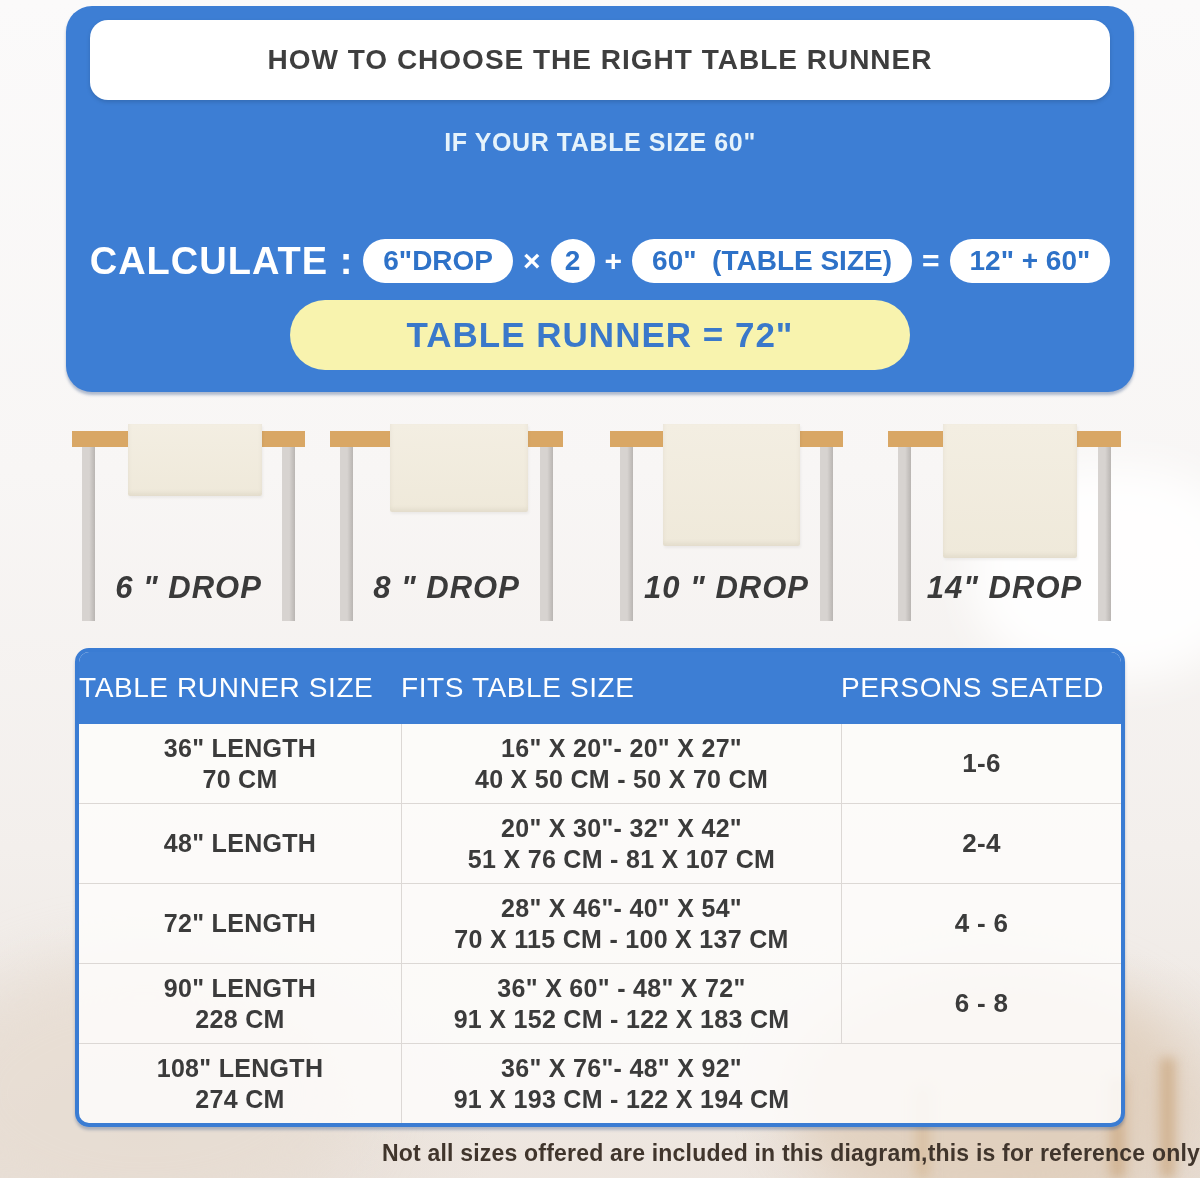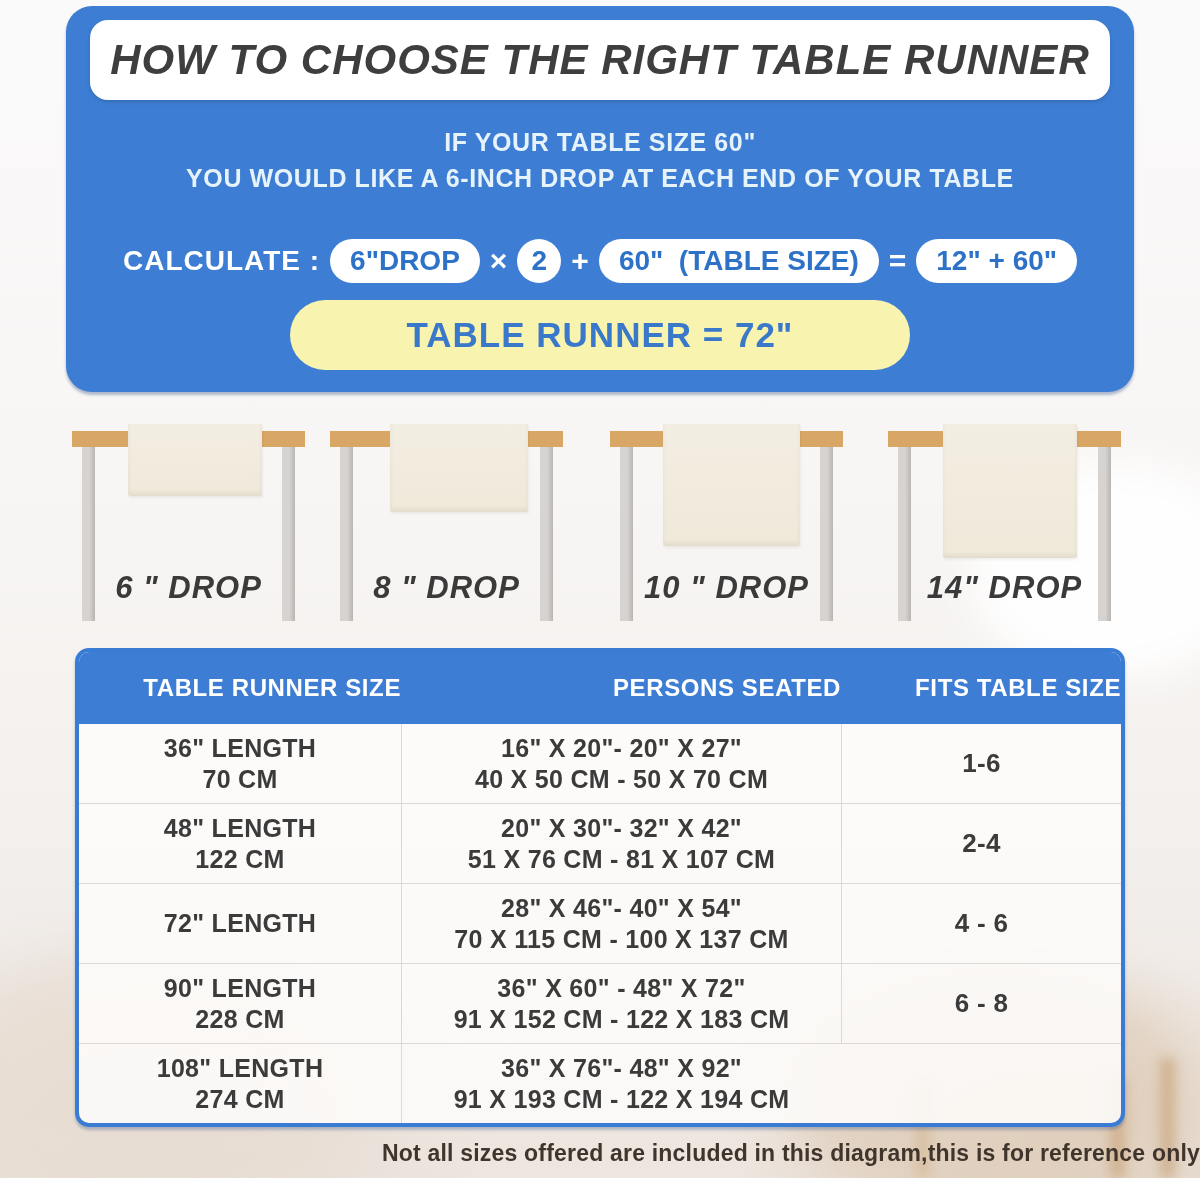--- a/index.html
+++ b/index.html
@@ -16,25 +16,25 @@
   .blob-left{left:-70px;bottom:-50px;width:430px;height:270px;background:rgba(231,220,210,0.75);border-radius:50%;filter:blur(30px);}
   .blob-right{right:10px;bottom:-40px;width:400px;height:250px;background:rgba(224,206,187,0.8);border-radius:50%;filter:blur(26px);}
   .chair-leg{position:absolute;width:15px;height:120px;bottom:0;background:rgba(206,173,136,0.85);filter:blur(6px);}
   .leg-a{right:25px;}  .leg-b{right:75px;height:100px;}  .leg-c{right:270px;height:90px;background:rgba(214,186,152,0.7);}
 
   
   .panel-top{position:absolute;z-index:2;left:66px;top:6px;width:1068px;height:386px;background:#3d7ed4;
     border-radius:26px;box-shadow:0 3px 3px rgba(35,70,125,0.35);}
   .title-banner{position:absolute;left:24px;top:14px;width:1020px;height:80px;background:#ffffff;border-radius:18px;
     display:flex;align-items:center;justify-content:center;box-shadow:0 2px 4px rgba(0,0,0,0.15);}
-  .title-banner span{font-size:42px;font-weight:bold;font-style:italic;color:#3e3e3e;letter-spacing:1px;white-space:nowrap;}
+  .title-banner span{font-size:28px;font-weight:bold;color:#3e3e3e;letter-spacing:1px;white-space:nowrap;}
   .subtitle{position:absolute;left:0;width:100%;text-align:center;color:#e6f3fb;font-size:25px;font-weight:bold;letter-spacing:0.6px;}
   .sub1{top:122px;} .sub2{top:158px;}
   .calc-row{position:absolute;left:0;top:230px;width:100%;height:50px;display:flex;align-items:center;justify-content:center;gap:10px;}
-  .calc-label{color:#ffffff;font-weight:bold;font-size:28px;letter-spacing:1px;white-space:pre;}
+  .calc-label{color:#ffffff;font-weight:bold;font-size:38px;letter-spacing:1px;white-space:pre;}
   .pill{background:#ffffff;color:#2e72c8;font-weight:bold;font-size:28px;padding:6px 20px;border-radius:30px;white-space:pre;}
   .operator{color:#ffffff;font-weight:bold;font-size:30px;}
   .mult-circle{width:44px;height:44px;border-radius:50%;background:#ffffff;color:#2e72c8;font-weight:bold;font-size:28px;
     display:flex;align-items:center;justify-content:center;}
   .result-pill{position:absolute;left:50%;transform:translateX(-50%);top:294px;width:620px;height:70px;background:#f8f3ae;
     border-radius:35px;display:flex;align-items:center;justify-content:center;color:#3a78ca;font-weight:bold;font-size:35px;letter-spacing:1px;white-space:pre;}
 
   
   .fig{position:absolute;z-index:1;top:424px;width:233px;height:205px;}
   .fig-1{left:72px;} .fig-2{left:330px;} .fig-3{left:610px;} .fig-4{left:888px;}
@@ -48,21 +48,21 @@
   .fig-3 .runner{left:53px;width:137px;height:122px;}
   .fig-4 .runner{left:55px;width:134px;height:134px;}
   .drop-label{position:absolute;z-index:3;top:146px;left:0;width:100%;text-align:center;
     font-style:italic;font-weight:bold;font-size:31px;color:#3a3a3a;letter-spacing:1px;white-space:pre;}
 
   
   .size-table{position:absolute;z-index:2;left:75px;top:648px;width:1050px;height:479px;box-sizing:border-box;
     border:4px solid #3a7cd3;border-radius:14px;overflow:hidden;background:rgba(253,252,250,0.88);
     box-shadow:0 3px 3px rgba(35,70,125,0.3);}
   .thead{display:grid;grid-template-columns:322px 440px 1fr;height:72px;background:#3d7ed4;
-    align-items:center;text-align:right;color:#ffffff;font-weight:bold;font-size:24px;letter-spacing:0.6px;}
+    align-items:center;text-align:left;color:#ffffff;font-weight:normal;font-size:28px;letter-spacing:0.6px;}
   .tbody{display:flex;flex-direction:column;height:calc(100% - 72px);}
   .trow{flex:1;display:grid;grid-template-columns:322px 440px 1fr;text-align:center;}
   .trow + .trow{border-top:1px solid #dcd8d5;}
   .tcell{height:100%;display:flex;flex-direction:column;justify-content:center;
     font-weight:bold;color:#3b3b3b;font-size:25px;line-height:1.22;letter-spacing:0.3px;white-space:pre;}
   .tcell.sep{border-left:1px solid #dcd8d5;}
   .tcell.persons{font-size:26px;}
 
   .footer-note{position:absolute;z-index:2;left:0;top:1140px;width:100%;text-align:right;
     font-size:23px;font-weight:bold;color:#40352c;letter-spacing:0.2px;}
@@ -77,21 +77,20 @@
   <div class="bg-blob blob-right"></div>
   <div class="bg-blob chair-leg leg-a"></div>
   <div class="bg-blob chair-leg leg-b"></div>
   <div class="bg-blob chair-leg leg-c"></div>
 
   <div class="panel-top">
     <div class="title-banner">
       <span>HOW TO CHOOSE THE RIGHT TABLE RUNNER</span>
     </div>
     <div class="subtitle sub1">IF YOUR TABLE SIZE 60"</div>
-    <div class="subtitle sub2">YOU WOULD LIKE A 6-INCH DROP AT EACH END OF YOUR TABLE</div>
 
     <div class="calc-row">
       <span class="calc-label">CALCULATE :</span>
       <span class="pill">6"DROP</span>
       <span class="operator">×</span>
       <span class="mult-circle">2</span>
       <span class="operator">+</span>
       <span class="pill">60"  (TABLE SIZE)</span>
       <span class="operator">=</span>
       <span class="pill">12" + 60"</span>
@@ -125,31 +124,31 @@
     <div class="runner"></div>
     <div class="tabletop"></div>
     <div class="tleg l"></div>
     <div class="tleg r"></div>
     <div class="drop-label">14" DROP</div>
   </div>
 
   <div class="size-table">
     <div class="thead">
       <div>TABLE RUNNER SIZE</div>
+      <div>FITS TABLE SIZE</div>
       <div>PERSONS SEATED</div>
-      <div>FITS TABLE SIZE</div>
     </div>
     <div class="tbody">
         <div class="trow">
           <div class="tcell"><div>36" LENGTH</div><div>70 CM</div></div>
           <div class="tcell sep"><div>16" X 20"- 20" X 27"</div><div>40 X 50 CM - 50 X 70 CM</div></div>
           <div class="tcell sep persons"><div>1-6</div></div>
         </div>
         <div class="trow">
-          <div class="tcell"><div>48" LENGTH</div><div>122 CM</div></div>
+          <div class="tcell"><div>48" LENGTH</div></div>
           <div class="tcell sep"><div>20" X 30"- 32" X 42"</div><div>51 X 76 CM - 81 X 107 CM</div></div>
           <div class="tcell sep persons"><div>2-4</div></div>
         </div>
         <div class="trow">
           <div class="tcell"><div>72" LENGTH</div></div>
           <div class="tcell sep"><div>28" X 46"- 40" X 54"</div><div>70 X 115 CM - 100 X 137 CM</div></div>
           <div class="tcell sep persons"><div>4 - 6</div></div>
         </div>
         <div class="trow">
           <div class="tcell"><div>90" LENGTH</div><div>228 CM</div></div>

